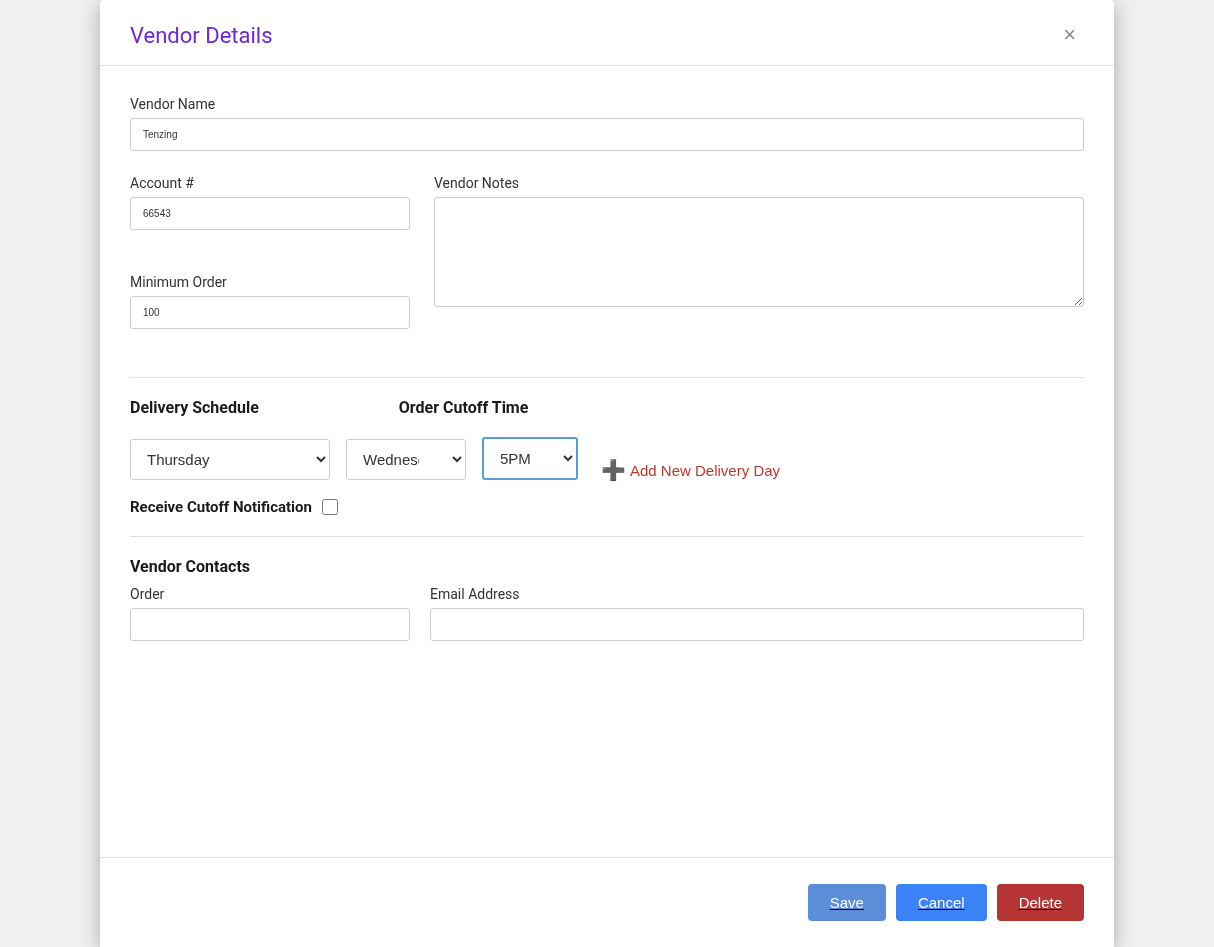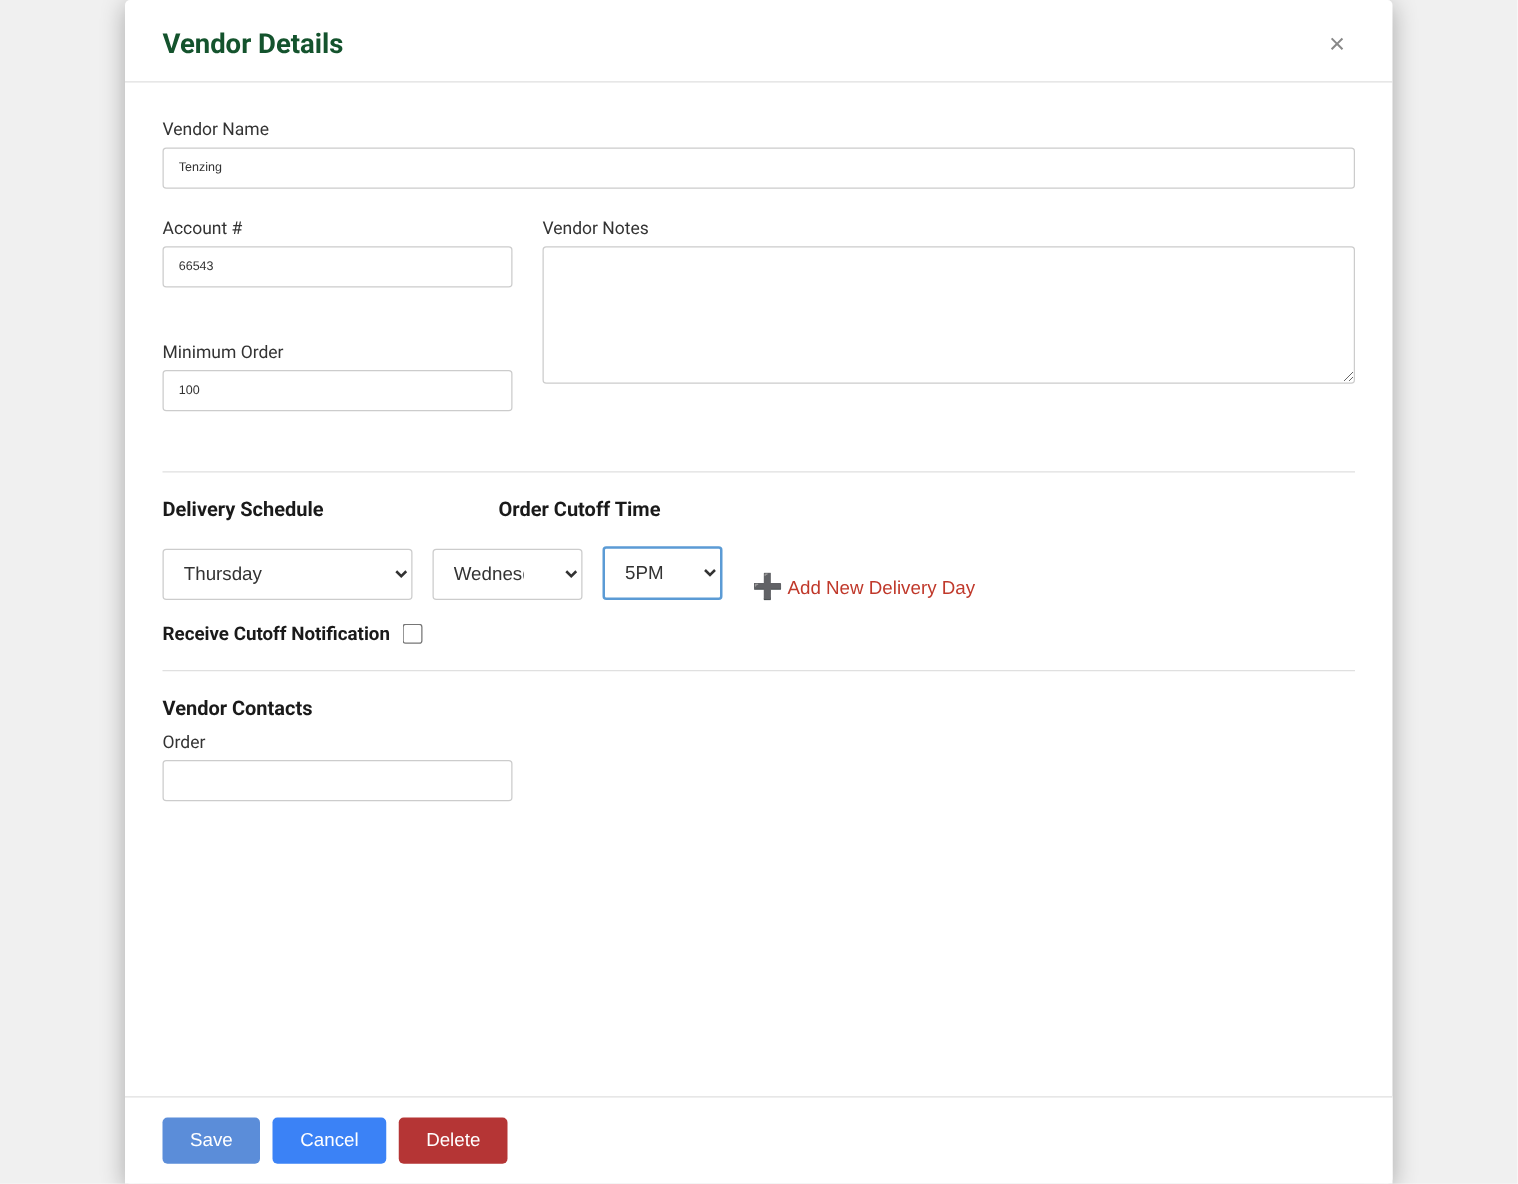--- a/index.html
+++ b/index.html
@@ -31,22 +31,22 @@
     .modal-header {
       display: flex;
       justify-content: space-between;
       align-items: center;
       padding: 20px 30px 15px 30px;
       border-bottom: 1px solid #e0e0e0;
     }
 
     .modal-title {
       font-size: 22px;
-      font-weight: 700;
-      color: #14532d;
+      font-weight: 400;
+      color: #6d28d9;
     }
 
     .close-btn {
       background: none;
       border: none;
       font-size: 22px;
       color: #888;
       cursor: pointer;
       line-height: 1;
       padding: 4px 8px;
@@ -215,24 +215,26 @@
 
     .contacts-grid {
       display: grid;
       grid-template-columns: 280px 1fr;
       gap: 20px;
       margin-top: 10px;
     }
 
     .modal-footer {
       display: flex;
+      justify-content: flex-end;
       gap: 10px;
-      padding: 16px 30px;
+      padding: 26px 30px;
       border-top: 1px solid #e0e0e0;
       background: white;
+      text-decoration: underline;
     }
 
     .btn {
       padding: 10px 22px;
       border-radius: 4px;
       font-size: 15px;
       font-weight: 500;
       cursor: pointer;
       border: none;
     }
@@ -363,20 +365,24 @@
 
     <hr class="divider">
 
     <div class="vendor-contacts-section">
       <span class="field-label-bold">Vendor Contacts</span>
       <div class="contacts-grid">
         <div>
           <label class="field-label">Order</label>
           <input class="text-input" type="text" value="" style="">
         </div>
+        <div>
+          <label class="field-label">Email Address</label>
+          <input class="text-input" type="text" value="" style="">
+        </div>
       </div>
     </div>
 
   </div>
 
   <div class="modal-footer">
     <button class="btn btn-save">Save</button>
     <button class="btn btn-cancel">Cancel</button>
     <button class="btn btn-delete">Delete</button>
   </div>

